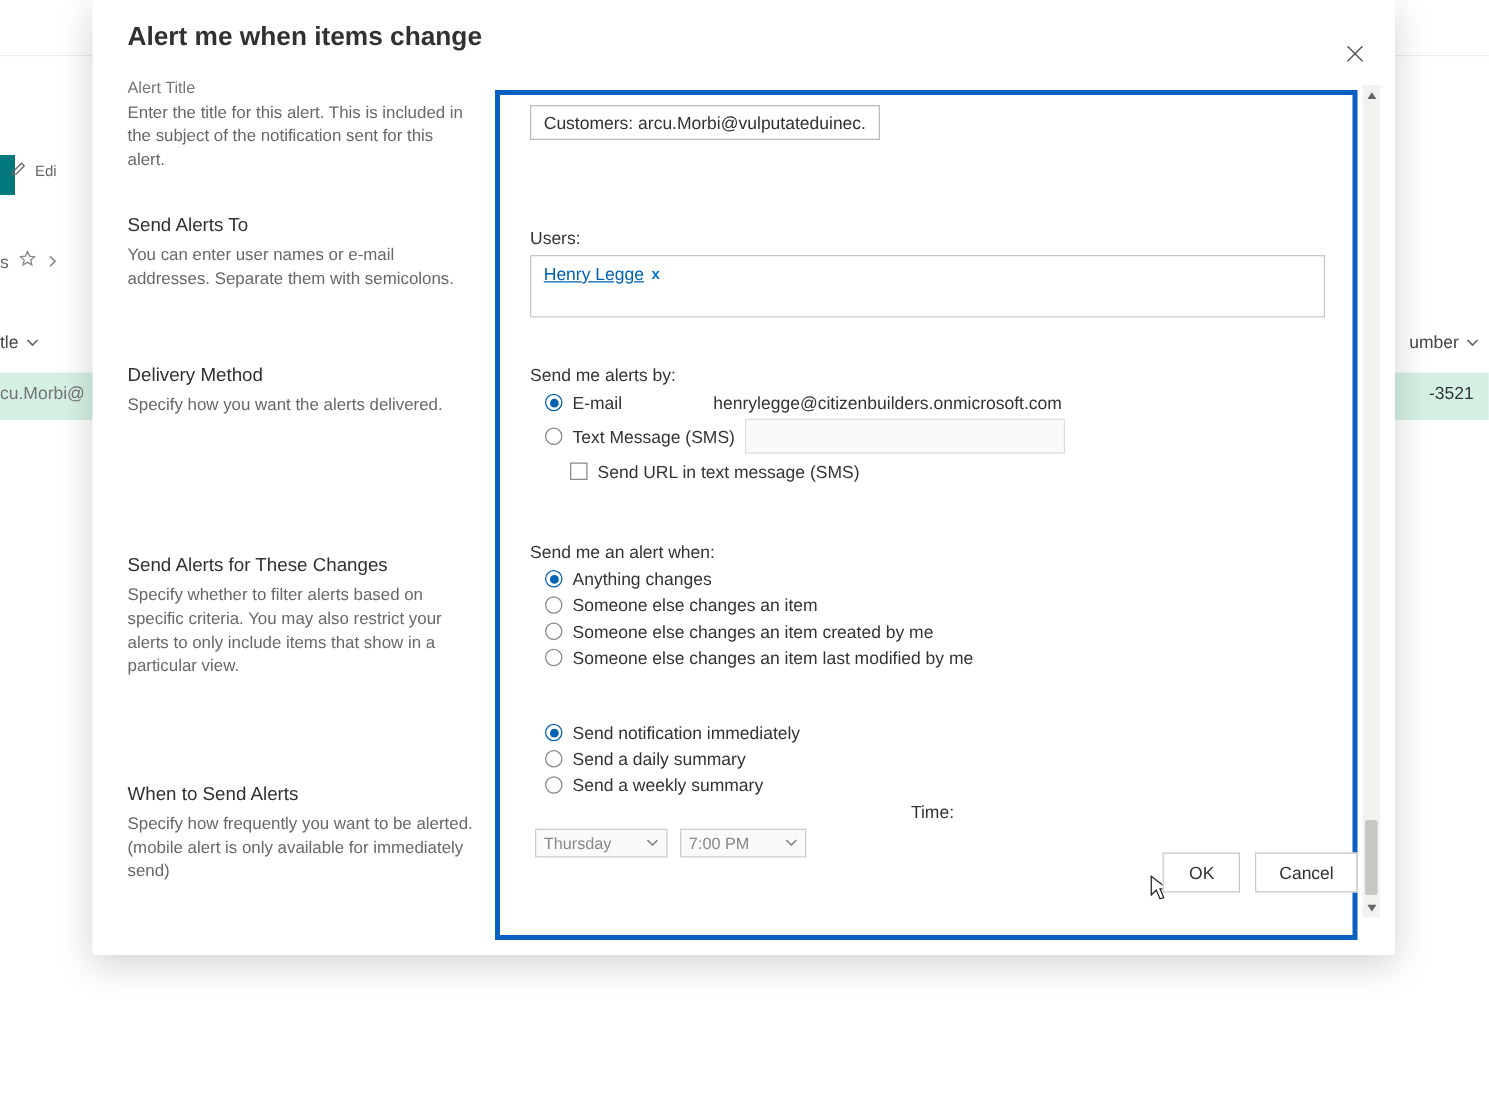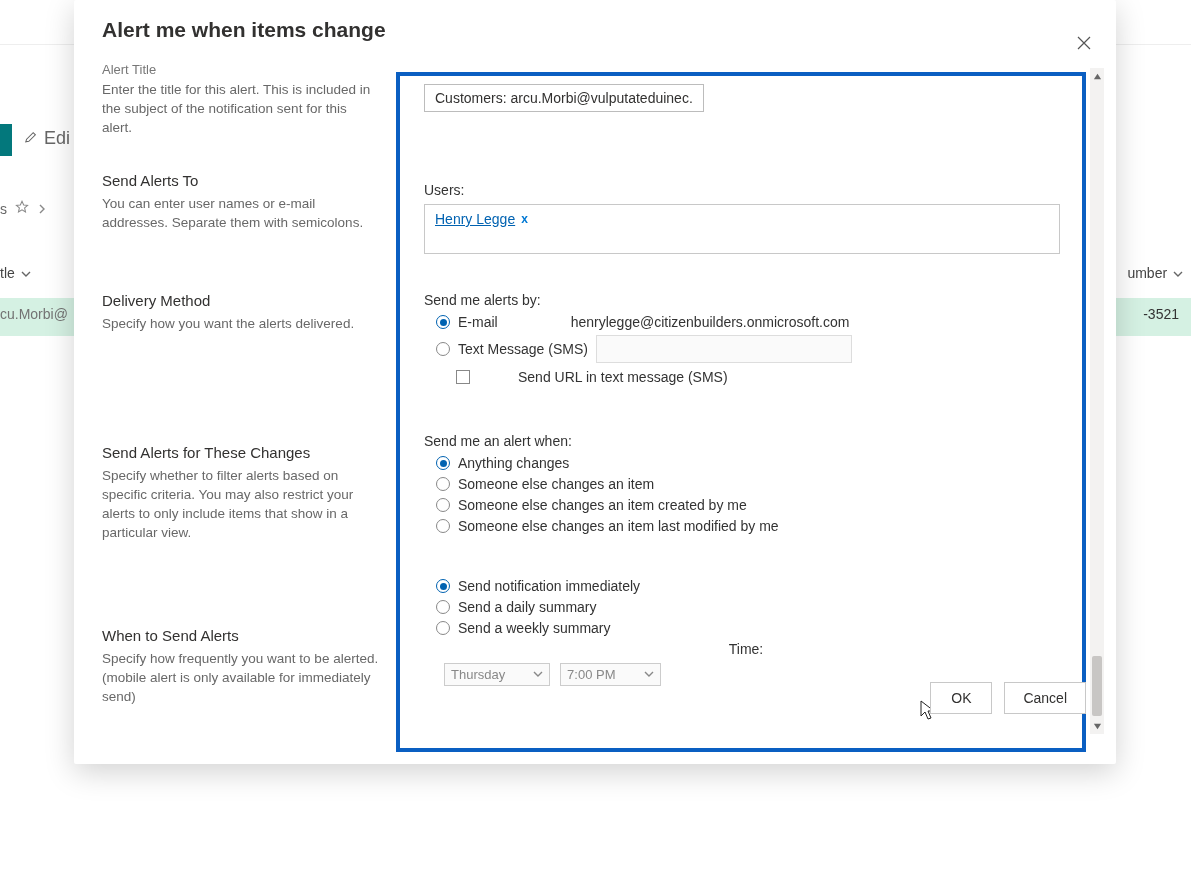--- a/index.html
+++ b/index.html
@@ -11,21 +11,21 @@
     color: #323130;
     background: #fff;
     overflow: hidden;
   }
   .bg-page { position: absolute; inset: 0; filter: blur(0.5px); }
   .bg-teal-btn {
     position: absolute; left: 0; top: 124px; width: 12px; height: 32px;
     background: #03787c;
   }
   .bg-edit {
-    position: absolute; left: 24px; top: 128px; color: #666; font-size: 18px;
+    position: absolute; left: 8px; top: 128px; color: #666; font-size: 12px;
     display: flex; align-items: center; gap: 6px; text-align: center;
   }
   .bg-edit svg { width: 14px; height: 14px; }
   .bg-star-row {
     position: absolute; left: 0; top: 200px; color: #666; font-size: 14px;
     display: flex; align-items: center; gap: 8px;
   }
   .bg-col-header {
     position: absolute; top: 265px; font-size: 14px; color: #444;
   }
@@ -115,35 +115,34 @@
     width: 14px; height: 14px; border-radius: 50%;
     border: 1.5px solid #888; margin-right: 8px; display: inline-flex;
     align-items: center; justify-content: center; flex: none;
   }
   .radio.checked { border-color: #0062b1; }
   .radio.checked::after { content:""; width:7px; height:7px; border-radius:50%; background:#0062b1; }
 
   .cbox {
     width: 14px; height: 14px; border: 1.5px solid #888; margin-right: 8px; flex:none;
   }
-  .cbox-row { display:flex; align-items:center; margin: 6px 0 0 32px; font-size:14px; color:#333;gap:40px; }
+  .cbox-row { display:flex; align-items:center; margin: 6px 0 0 32px; font-size:14px; color:#333; }
 
   .email-inline { margin-left: 60px; color:#333;padding-left:13px; }
   .sms-input {
     margin-left: 8px; width: 256px; height: 28px;
     border: 1px solid #ddd; background: #fafafa;
   }
 
   .time-row { margin-top: 8px; }
   .timesel {
     display:inline-flex; align-items:center;
     border: 1px solid #ccc; color:#888; font-size:13px;
     padding: 3px 6px; background:#fafafa;
     gap: 28px;
-    margin-left: 16px;
   }
   .timesel svg { width:10px; height:10px; }
   .timesel + .timesel { margin-left: 6px; }
 
   .scrollbar {
     position: absolute; right: 0; top: 14px; bottom: 0; width: 14px;
     background: #f3f2f1;
   }
   .scrollbar .thumb {
     position: absolute; left: 2px; right: 2px;

